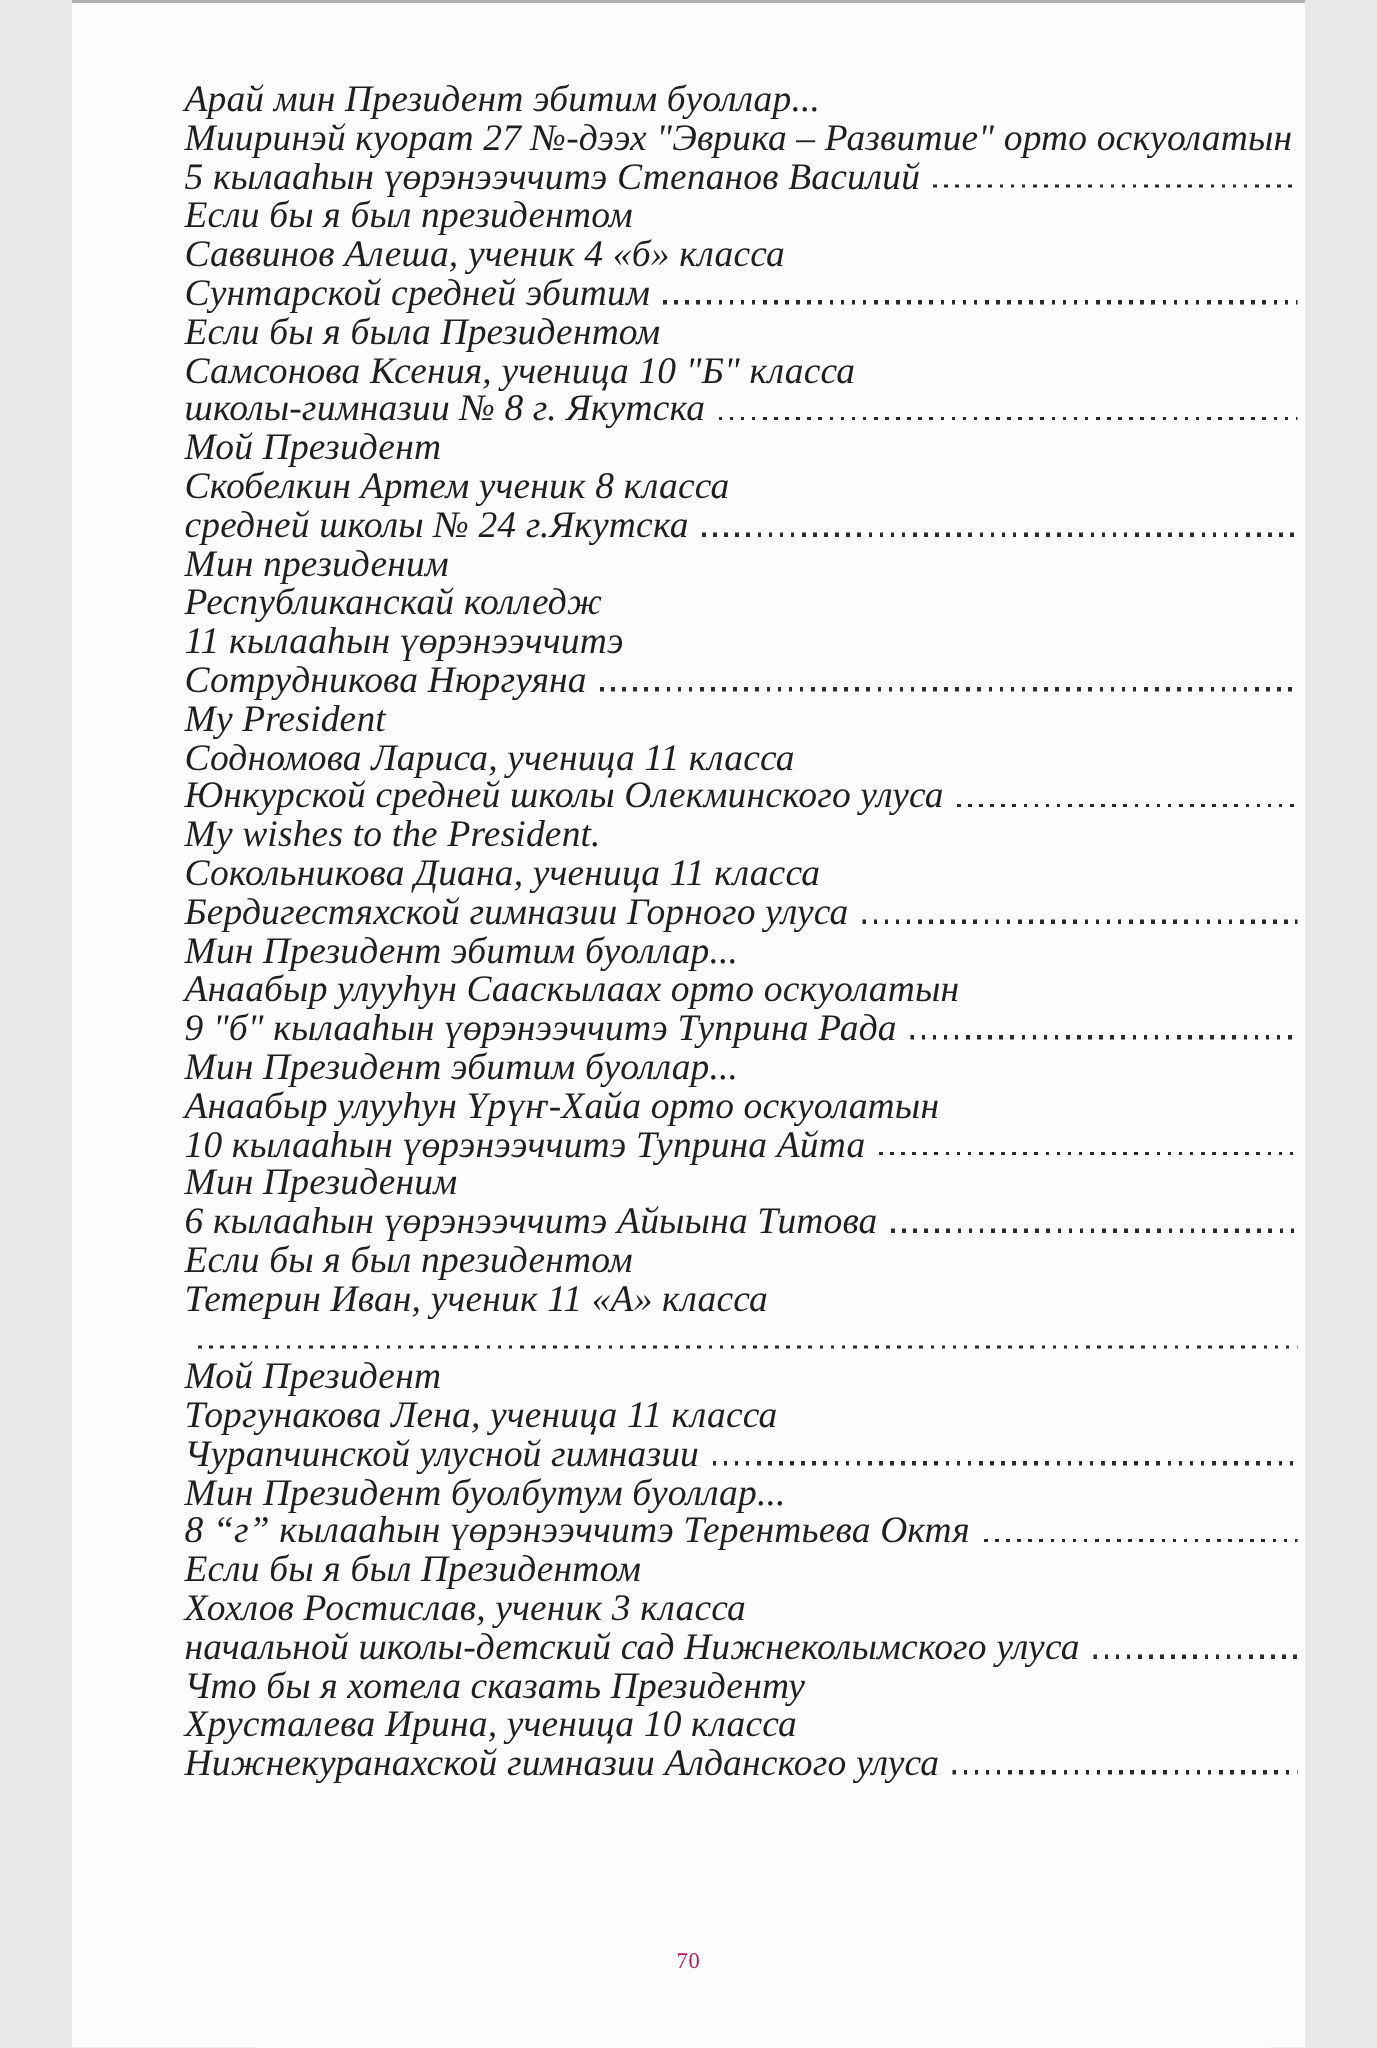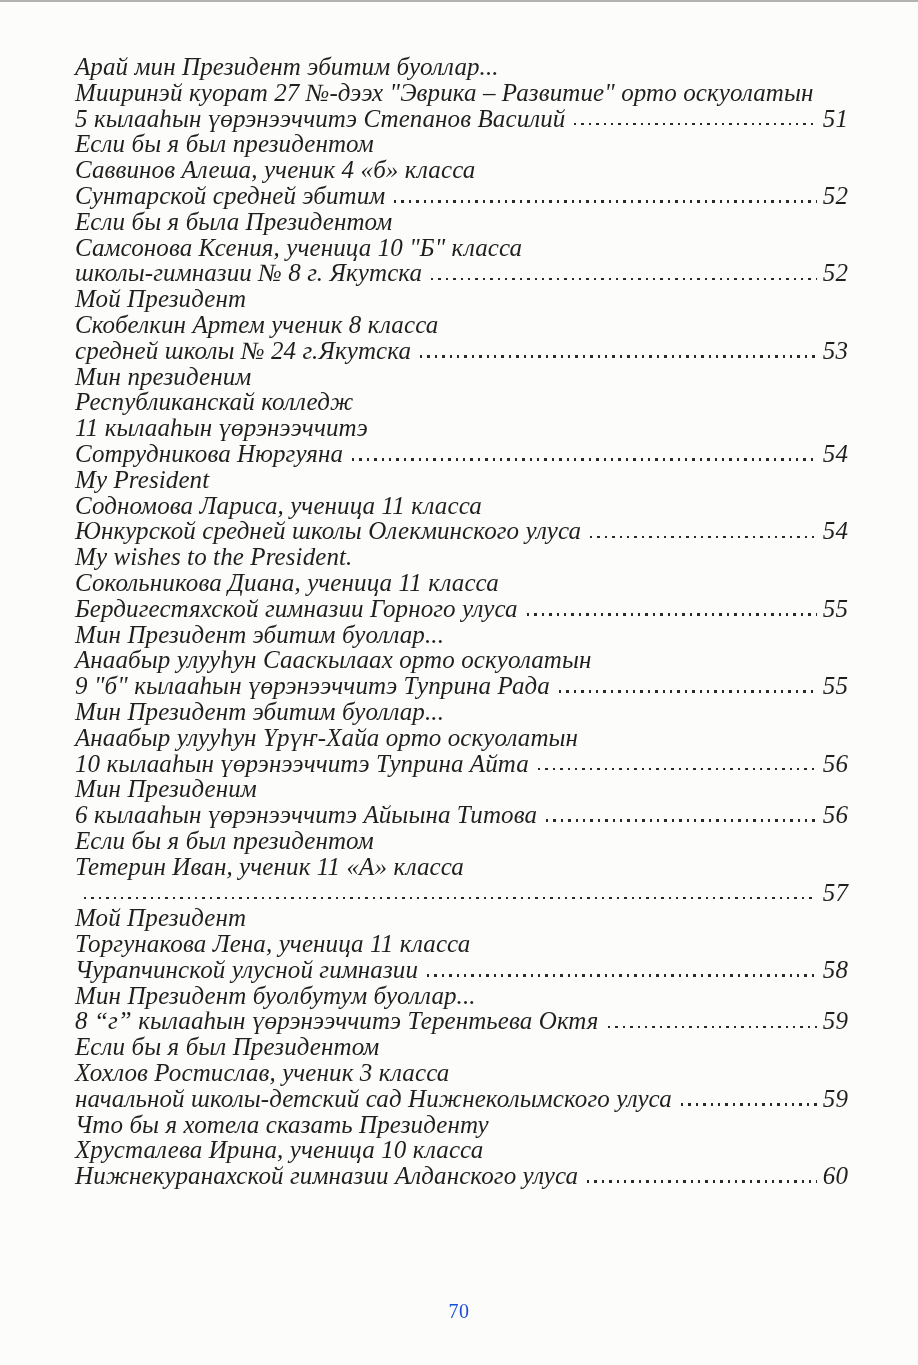--- a/index.html
+++ b/index.html
@@ -2,21 +2,21 @@
 <html><head>
 <meta charset="utf-8">
 <style>
   html, body {
     margin: 0;
     padding: 0;
     background: #e8e8e6;
   }
   .page {
     position: relative;
-    width: 918px;
+    width: 822px;
     height: 1365px;
     margin: 0 auto;
     background: #fcfcfa;
     overflow: hidden;
     font-family: "Liberation Serif", "DejaVu Serif", serif;
     color: #1f1f1f;
   }
   .scan-edge {
     position: absolute;
     top: 0; left: 0;
@@ -62,22 +62,22 @@
     flex: 0 0 auto;
     white-space: nowrap;
   }
   .folio {
     position: absolute;
     left: 0;
     top: 1300px;
     width: 100%;
     text-align: center;
     font-style: normal;
-    font-size: 20px;
-    color: #1d4ed8;
+    font-size: 15px;
+    color: #be185d;
     letter-spacing: 0.5px;
   }
 </style>
 </head>
 <body>
 
 <div class="page">
   <div class="scan-edge"></div>
   <div class="toc" id="toc">
       <div class="toc-entry">

